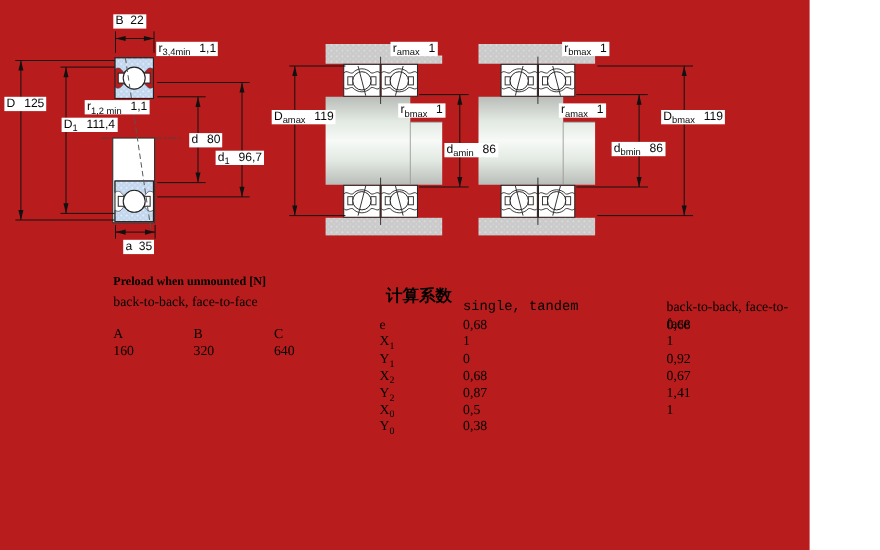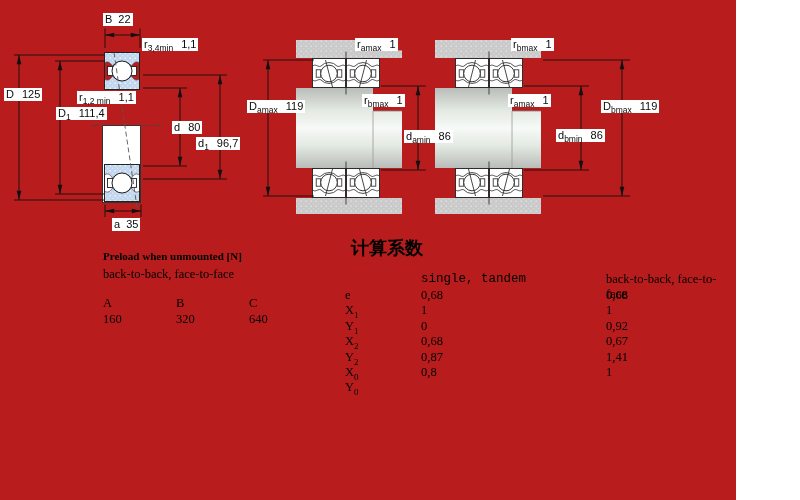--- a/index.html
+++ b/index.html
@@ -181,21 +181,21 @@
   <span>A</span>
   <span>B</span>
   <span>C</span>
 </div>
 <div class="tblock prevals" style="left:103px;top:312px;">
   <span>160</span>
   <span>320</span>
   <span>640</span>
 </div>
 
-<div class="tblock bold" style="left:351px;top:236px;font-size:18px;">计算系数</div>
+<div class="tblock bold" style="left:351px;top:260px;font-size:15px;">计算系数</div>
 <div class="tblock" style="left:421px;top:272px;font-family:Liberation Mono, monospace;">single, tandem</div>
 <div class="tblock" style="left:606px;top:272px;">back-to-back, face-to-face</div>
 <div class="tblock" style="left:345px;top:288px;width:430px;">
   <div class="frow">
         <span class="fc0"><span>e</span><sub></sub></span>
         <span class="fc1">0,68</span>
         <span class="fc2">0,68</span>
       </div>
   <div class="frow">
         <span class="fc0"><span>X</span><sub>1</sub></span>
@@ -212,21 +212,22 @@
         <span class="fc1">0,68</span>
         <span class="fc2">0,67</span>
       </div>
   <div class="frow">
         <span class="fc0"><span>Y</span><sub>2</sub></span>
         <span class="fc1">0,87</span>
         <span class="fc2">1,41</span>
       </div>
   <div class="frow">
         <span class="fc0"><span>X</span><sub>0</sub></span>
-        <span class="fc1">0,8</span>
+        <span class="fc1">0,5</span>
         <span class="fc2">1</span>
       </div>
   <div class="frow">
         <span class="fc0"><span>Y</span><sub>0</sub></span>
+        <span class="fc1">0,38</span>
       </div>
 </div>
 
 </div>
 
 </body></html>

